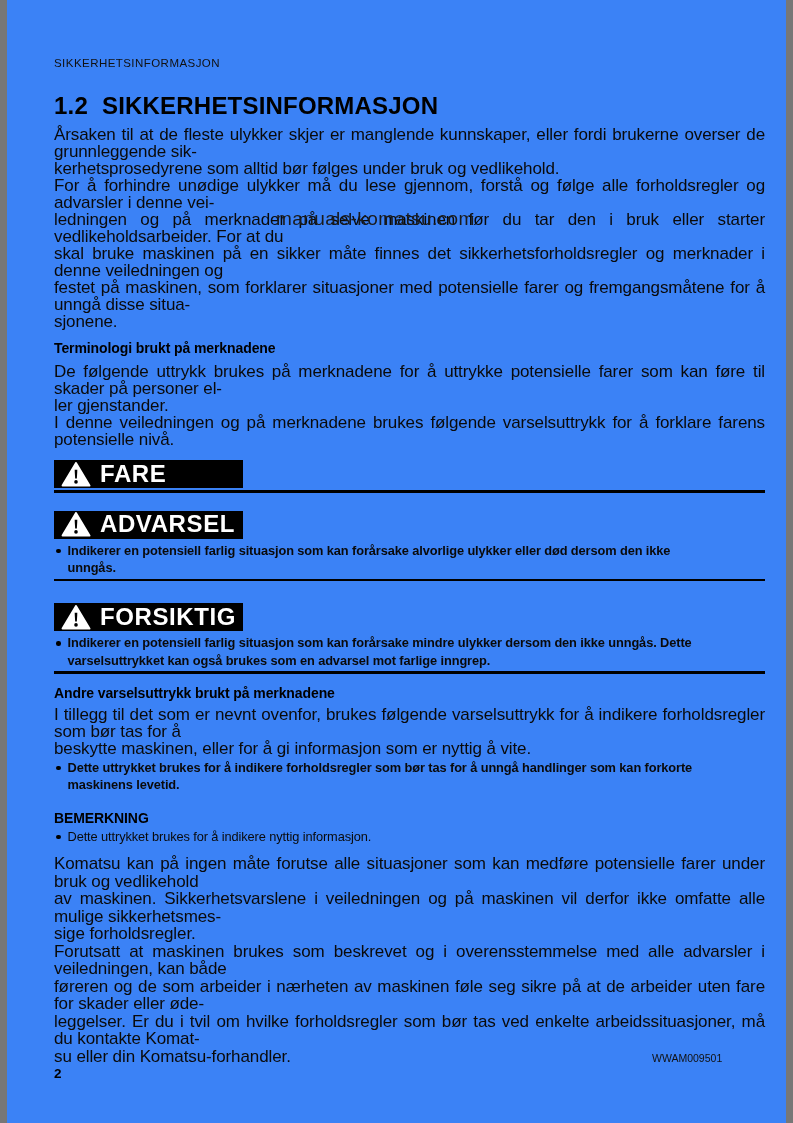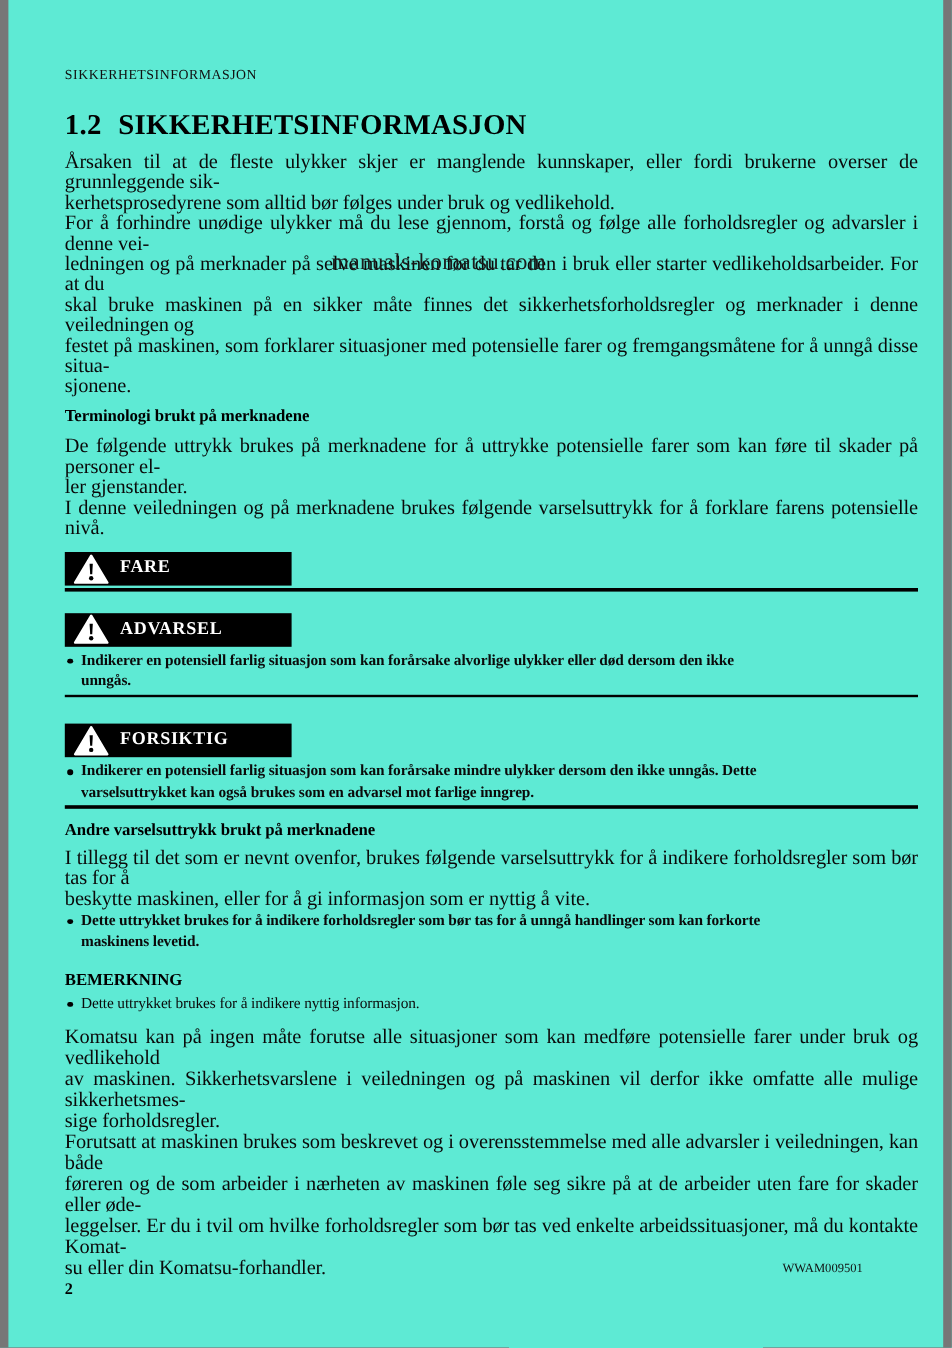--- a/index.html
+++ b/index.html
@@ -2,22 +2,22 @@
 <html><head>
 <meta charset="utf-8">
 <style>
   * { margin: 0; padding: 0; box-sizing: border-box; }
   html, body { background: #777; }
   .page {
     position: relative;
     width: 779px;
     height: 1123px;
     margin: 0 auto;
-    background: #5eead4;
-    font-family: Liberation Serif, serif;
+    background: #3b82f6;
+    font-family: Liberation Sans, sans-serif;
     color: #000;
     overflow: hidden;
   }
   .content { margin-left: 47px; width: 711px; }
 
   .doc-header {
     padding-top: 57px;
     font-size: 11.5px;
     letter-spacing: 0.45px;
     color: #111;
@@ -59,21 +59,21 @@
     align-items: center;
     padding-left: 7px;
   }
   .wb-1 { margin-top: 12px; }
   .wb-2 { margin-top: 18px; }
   .wb-3 { margin-top: 22px; }
   .banner .tri-icon { width: 30px; height: 25px; flex: 0 0 auto; }
   .banner .banner-label {
     color: #fff;
     font-weight: bold;
-    font-size: 15px;
+    font-size: 24px;
     letter-spacing: 0.6px;
     margin-left: 9px;
     margin-top: -1px;
   }
   .bullet-row {
     display: flex;
     margin-top: 3px;
   }
   .bullet-dot {
     flex: 0 0 auto;

